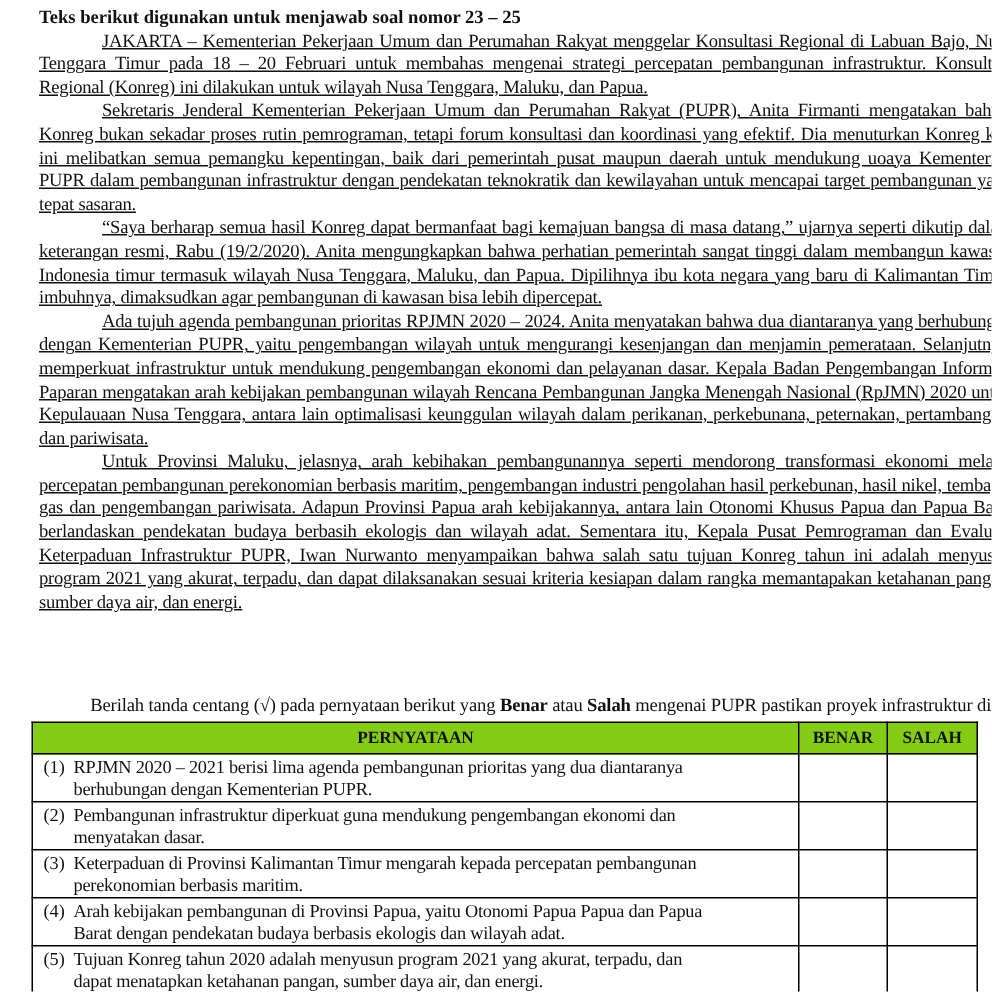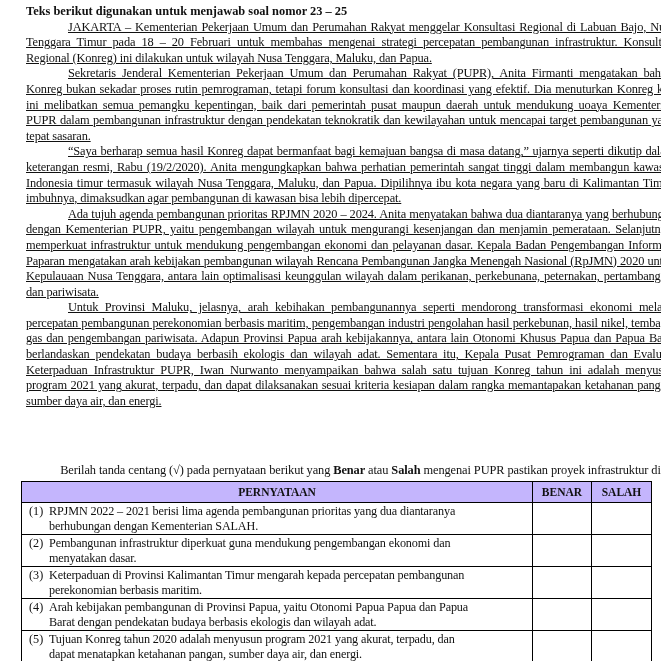--- a/index.html
+++ b/index.html
@@ -22,21 +22,21 @@
     margin: 16px; text-align: center; letter-spacing: -0.1px;
   }
   .instr b { font-weight: bold; }
   table.q {
     position: absolute; left: 21px; top: 481px; width: 630px;
     border-collapse: collapse; table-layout: fixed;
     font-size: 12.2px; line-height: 14.6px;
   }
   table.q th, table.q td { border: 1.3px solid #000; padding: 0; vertical-align: top; }
   table.q th {
-    background: #c4b5fd; font-weight: bold; font-size: 11.5px; height: 20px;
+    background: #84cc16; font-weight: bold; font-size: 11.5px; height: 20px;
     text-align: center; vertical-align: middle;
   }
   col.c-stmt { width: 511px; }
   col.c-benar { width: 59px; }
   col.c-salah { width: 60px; }
   table.q td.stmt { height: 30px; padding: 1px 4px 0 3px; }
   .st-wrap { display: flex; }
   .num { flex: 0 0 auto; width: 20px; padding-left: 4px; }
   .st-text { flex: 1; text-align: justify; text-indent: 0; letter-spacing: -0.15px; }
   .st-text .cont { display: block; }
@@ -68,22 +68,22 @@
       <th>BENAR</th>
       <th>SALAH</th>
     </tr>
   </thead>
   <tbody>
     <tr>
       <td class="stmt">
         <div class="st-wrap">
             <span class="num">(1)</span>
         <span class="st-text">
-              <span class="cont">RPJMN 2022 – 2021 berisi lima agenda pembangunan prioritas yang dua diantaranya</span>
-              <span class="cont">berhubungan dengan Kementerian SALAH.</span>
+              <span class="cont">RPJMN 2020 – 2021 berisi lima agenda pembangunan prioritas yang dua diantaranya</span>
+              <span class="cont">berhubungan dengan Kementerian PUPR.</span>
             </span>
           </div>
       </td>
       <td class="check"></td>
       <td class="check"></td>
     </tr>
     <tr>
       <td class="stmt">
         <div class="st-wrap">
             <span class="num">(2)</span>

